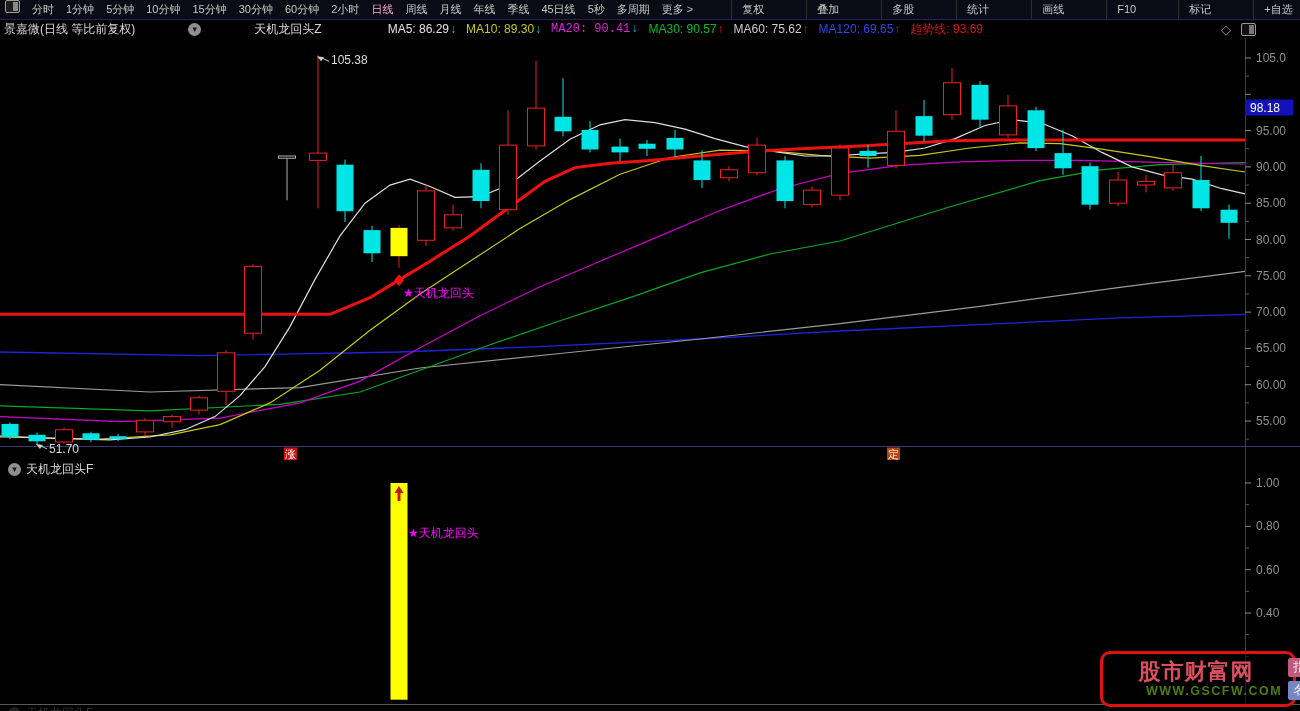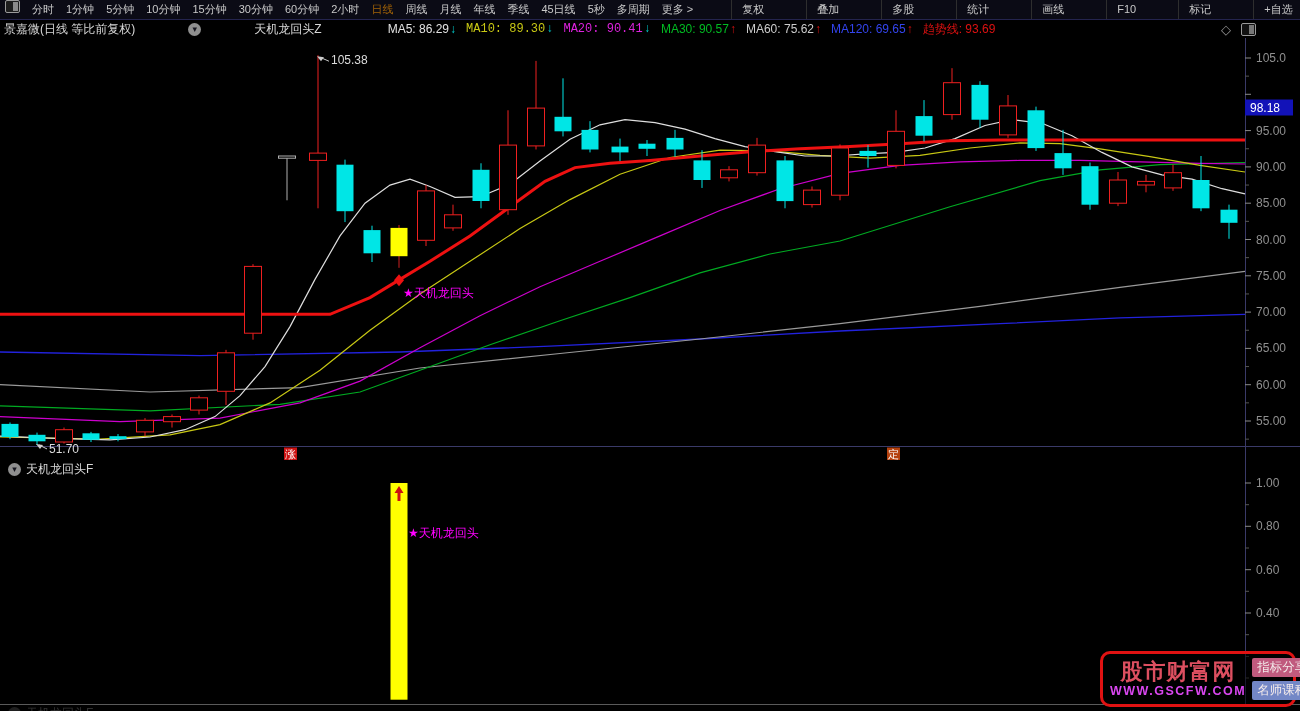--- a/index.html
+++ b/index.html
@@ -7,21 +7,21 @@
        font-family:"Liberation Sans","DejaVu Sans",sans-serif;}
 
   
   .toolbar{position:absolute;top:0;left:0;width:1300px;height:19px;background:#0b0b15;
            border-bottom:1px solid #24244e;display:flex;font-size:11px;color:#c9c9c9;}
   .win-icon{width:13px;height:11px;border:1px solid #9a9a9a;border-radius:2px;margin:0 6px 0 5px;
             position:relative;background:#1d1d1d;flex:0 0 auto;}
   .win-icon::after{content:"";position:absolute;right:1px;top:1px;bottom:1px;width:5px;background:#8a8a8a;}
   .tb-left{display:flex;align-items:center;height:100%;}
   .tb-item{padding:0 6px;white-space:nowrap;cursor:default;line-height:19px;}
-  .tb-item.active{color:#a16207;}
+  .tb-item.active{color:#f9a8d4;}
   .tb-right{margin-left:auto;display:flex;height:100%;}
   .tb-right .tb-item{border-left:1px solid #2e2e2e;padding:0 10px;margin-left:32px;}
 
   
   .infobar{position:absolute;top:20px;left:0;width:1300px;height:18px;background:#000;display:flex;
            align-items:center;font-size:12px;color:#d8d8d8;gap:48px;}
   .stock-label{margin-left:4px;white-space:nowrap;}
   .circle-icon{width:13px;height:13px;border-radius:50%;background:#8f8f8f;color:#15151f;font-size:9px;
                line-height:13px;text-align:center;margin:0 5px;flex:0 0 auto;}
   .ind-label{white-space:nowrap;text-align:right;}
@@ -48,21 +48,21 @@
 
   .bottom-strip{position:absolute;top:704px;left:0;width:1300px;height:7px;border-top:1px solid #5a5a5a;
                 background:#000;overflow:hidden;}
   .bottom-ghost{display:flex;align-items:center;font-size:12px;color:#d8d8d8;opacity:.22;margin-left:3px;}
 
   
   .watermark{position:absolute;left:1100px;top:651px;width:190px;height:50px;border:3px solid #e01212;
              border-radius:10px;background:rgba(0,0,0,.55);display:flex;align-items:center;z-index:5;}
   .wm-left{display:flex;flex-direction:column;align-items:center;padding-left:7px;}
   .wm-title{color:#dd4f60;font-size:22px;font-weight:bold;letter-spacing:1px;line-height:24px;white-space:nowrap;}
-  .wm-url{color:#d946ef;font-size:12.5px;font-weight:bold;letter-spacing:1.5px;white-space:nowrap;}
+  .wm-url{color:#4d7c0f;font-size:12.5px;font-weight:bold;letter-spacing:1.5px;white-space:nowrap;margin-left:36px;}
   .wm-right{display:flex;flex-direction:column;justify-content:center;margin-left:6px;}
   .wm-badge{font-size:12.5px;color:#f3eaea;padding:1px 5px;margin:2px 0;border-radius:2px;white-space:nowrap;}
   .wm-badge.b1{background:#c05a7e;}
   .wm-badge.b2{background:#7387c6;}
 </style>
 </head>
 <body>
 
 <div class="toolbar">
   <span class="win-icon"></span>
@@ -97,21 +97,21 @@
       <span class="tb-item">返回</span>
     </div>
 </div>
 
 <div class="infobar">
   <span class="stock-label">景嘉微(日线 等比前复权)</span>
   <span class="circle-icon">▾</span>
   <span class="ind-label">天机龙回头Z</span>
   <div class="ma-wrap">
       <span class="ma-item" style="color: rgb(226, 226, 226);">MA5: 86.29<span class="arrow" style="color: rgb(0, 205, 205);">↓</span></span>
-      <span class="ma-item" style="color: rgb(200, 200, 20); font-family: Liberation Mono, monospace;">MA10: 89.30<span class="arrow" style="color: rgb(0, 205, 205);">↓</span></span>
+      <span class="ma-item" style="color: rgb(200, 200, 20);">MA10: 89.30<span class="arrow" style="color: rgb(0, 205, 205);">↓</span></span>
       <span class="ma-item" style="color: rgb(221, 34, 221); font-family: Liberation Mono, monospace;">MA20: 90.41<span class="arrow" style="color: rgb(0, 205, 205);">↓</span></span>
       <span class="ma-item" style="color: rgb(0, 187, 34);">MA30: 90.57<span class="arrow" style="color: rgb(221, 17, 17);">↑</span></span>
       <span class="ma-item" style="color: rgb(204, 204, 204);">MA60: 75.62<span class="arrow" style="color: rgb(221, 17, 17);">↑</span></span>
       <span class="ma-item" style="color: rgb(51, 68, 238); text-align: center;">MA120: 69.65<span class="arrow" style="color: rgb(221, 17, 17);">↑</span></span>
       <span class="ma-item" style="color: rgb(221, 17, 17);">趋势线: 93.69</span>
     </div>
   <div class="corner-icons">
     <span class="diamond-icon">◇</span>
     <span class="pane-icon"></span>
   </div>

